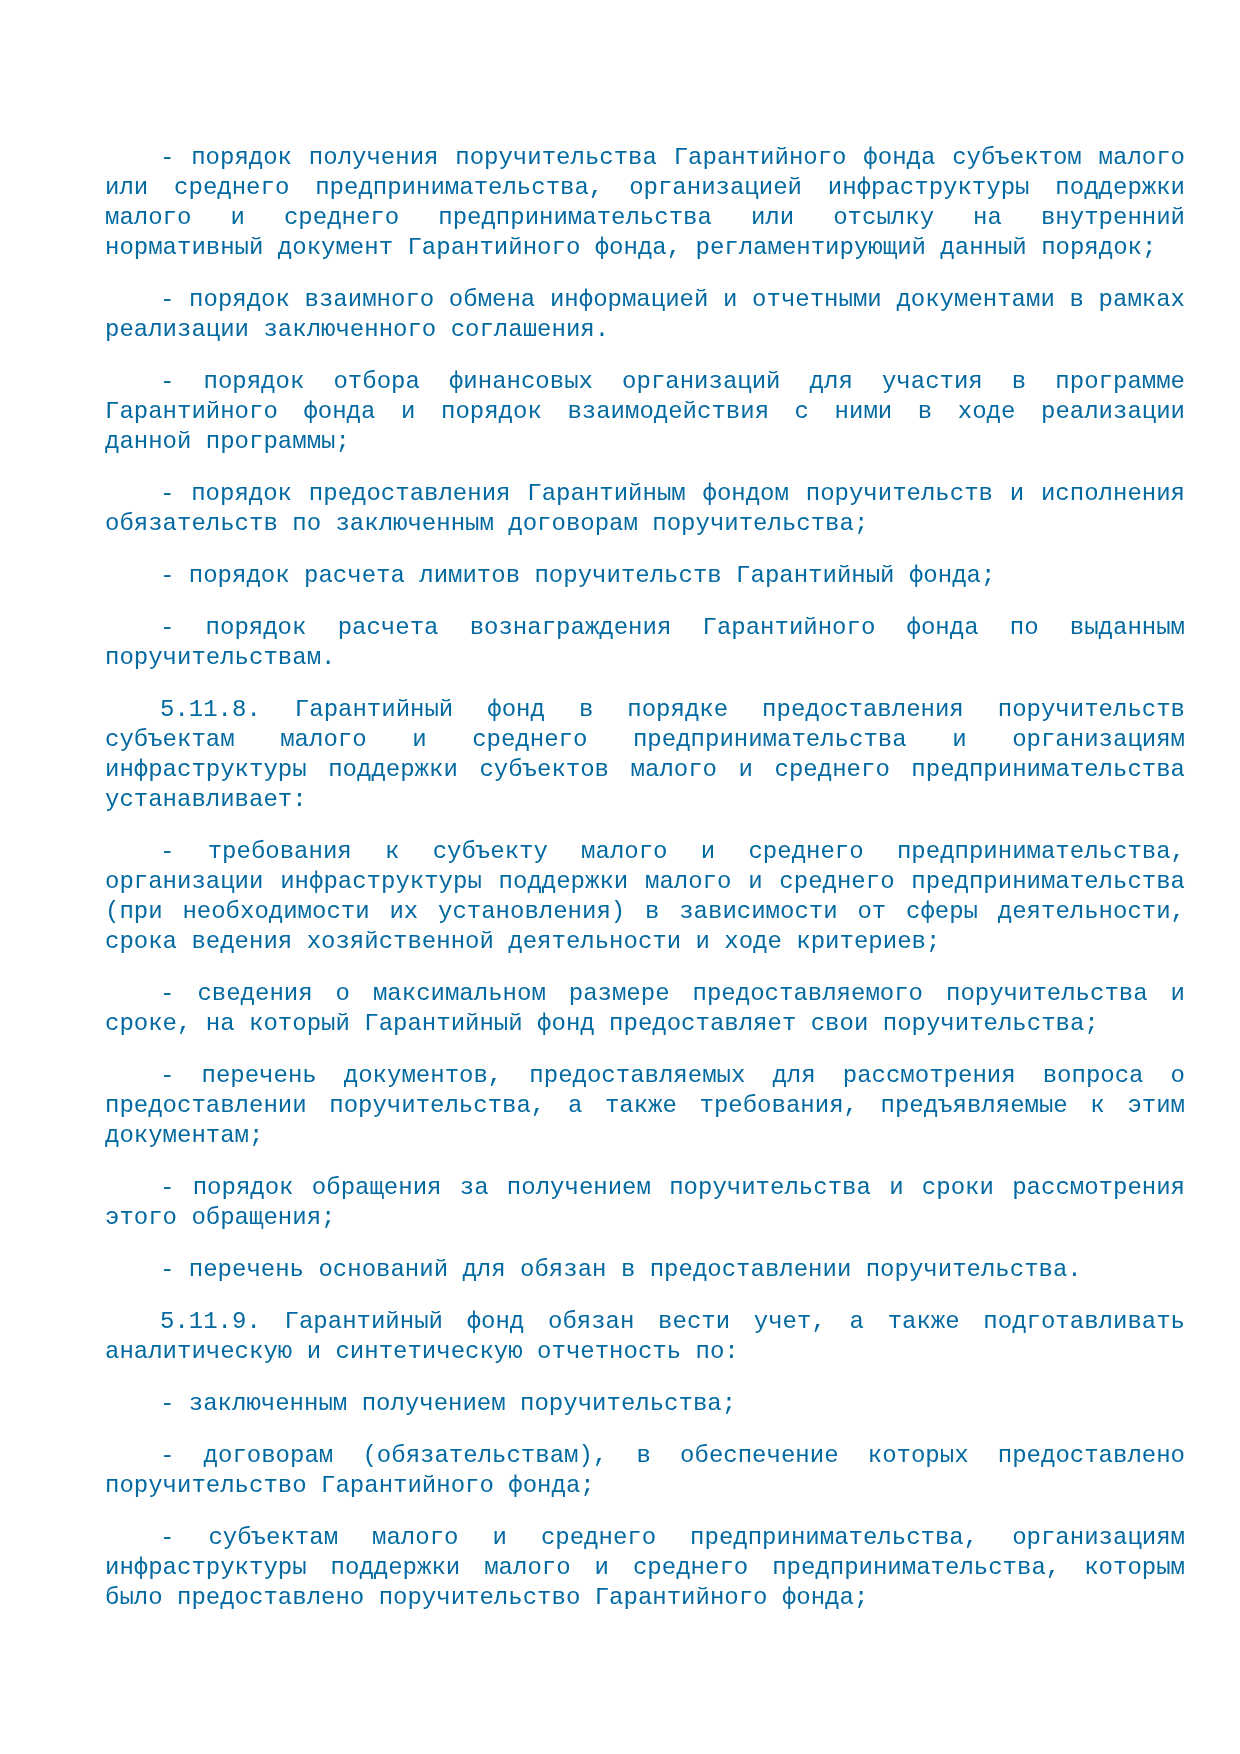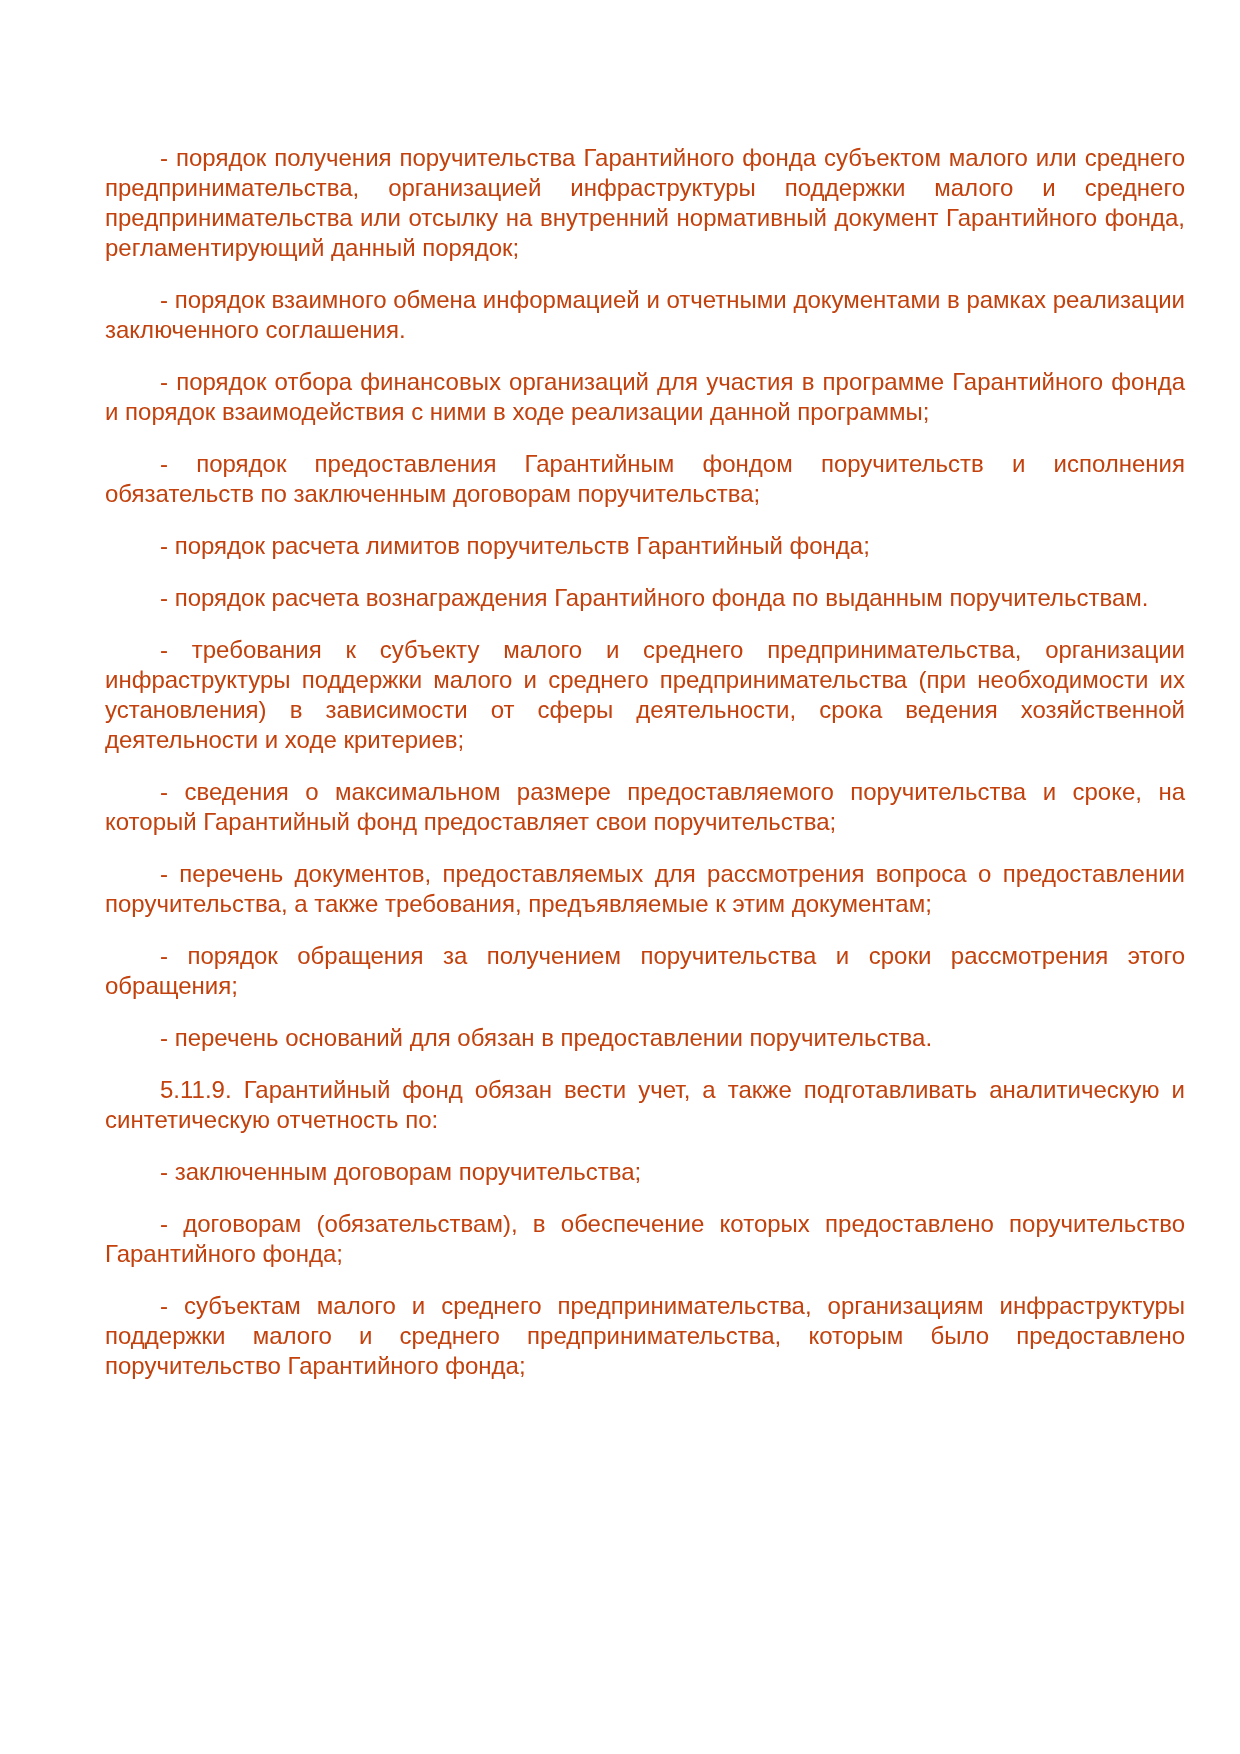--- a/index.html
+++ b/index.html
@@ -12,45 +12,46 @@
       height: 1754px;
       margin: 0 auto;
       background: #ffffff;
       overflow: hidden;
     }
     .text-column {
       position: absolute;
       top: 143px;
       left: 105px;
       right: 55px;
-      color: #c2410c;
-      font-family: Liberation Sans, sans-serif;
+      color: #0369a1;
+      font-family: Liberation Mono, monospace;
       font-size: 24px;
       line-height: 30px;
     }
     .text-column p {
       margin: 0 0 22px 0;
       text-indent: 55px;
       text-align: justify;
     }
   </style>
 </head>
 <body>
 
 <div class="page">
   <div class="text-column">
     <p>- порядок получения поручительства Гарантийного фонда субъектом малого или среднего предпринимательства, организацией инфраструктуры поддержки малого и среднего предпринимательства или отсылку на внутренний нормативный документ Гарантийного фонда, регламентирующий данный порядок;</p>
     <p>- порядок взаимного обмена информацией и отчетными документами в рамках реализации заключенного соглашения.</p>
     <p>- порядок отбора финансовых организаций для участия в программе Гарантийного фонда и порядок взаимодействия с ними в ходе реализации данной программы;</p>
     <p>- порядок предоставления Гарантийным фондом поручительств и исполнения обязательств по заключенным договорам поручительства;</p>
     <p>- порядок расчета лимитов поручительств Гарантийный фонда;</p>
     <p>- порядок расчета вознаграждения Гарантийного фонда по выданным поручительствам.</p>
+    <p>5.11.8. Гарантийный фонд в порядке предоставления поручительств субъектам малого и среднего предпринимательства и организациям инфраструктуры поддержки субъектов малого и среднего предпринимательства устанавливает:</p>
     <p>- требования к субъекту малого и среднего предпринимательства, организации инфраструктуры поддержки малого и среднего предпринимательства (при необходимости их установления) в зависимости от сферы деятельности, срока ведения хозяйственной деятельности и ходе критериев;</p>
     <p>- сведения о максимальном размере предоставляемого поручительства и сроке, на который Гарантийный фонд предоставляет свои поручительства;</p>
     <p>- перечень документов, предоставляемых для рассмотрения вопроса о предоставлении поручительства, а также требования, предъявляемые к этим документам;</p>
     <p>- порядок обращения за получением поручительства и сроки рассмотрения этого обращения;</p>
     <p>- перечень оснований для обязан в предоставлении поручительства.</p>
     <p>5.11.9. Гарантийный фонд обязан вести учет, а также подготавливать аналитическую и синтетическую отчетность по:</p>
-    <p>- заключенным договорам поручительства;</p>
+    <p>- заключенным получением поручительства;</p>
     <p>- договорам (обязательствам), в обеспечение которых предоставлено поручительство Гарантийного фонда;</p>
     <p>- субъектам малого и среднего предпринимательства, организациям инфраструктуры поддержки малого и среднего предпринимательства, которым было предоставлено поручительство Гарантийного фонда;</p>
   </div>
 </div>
 
 </body></html>

